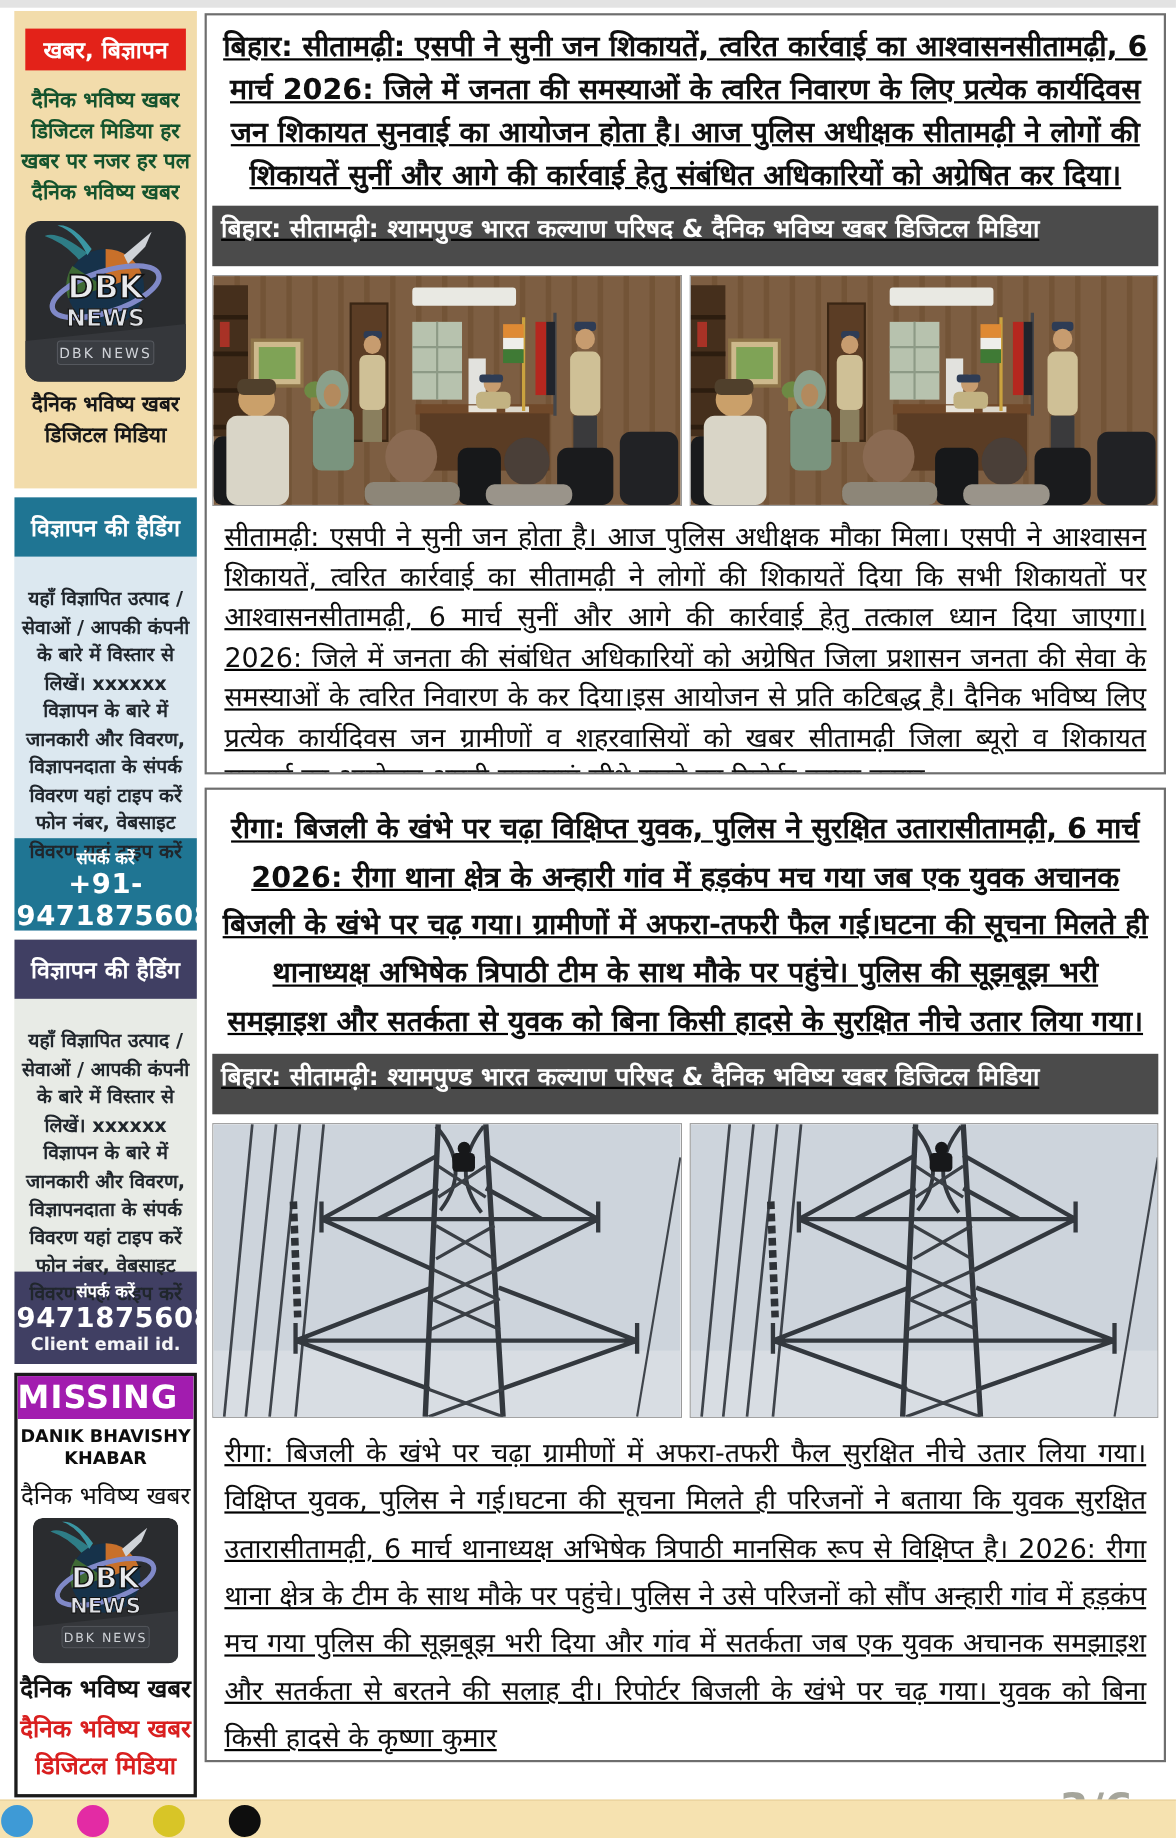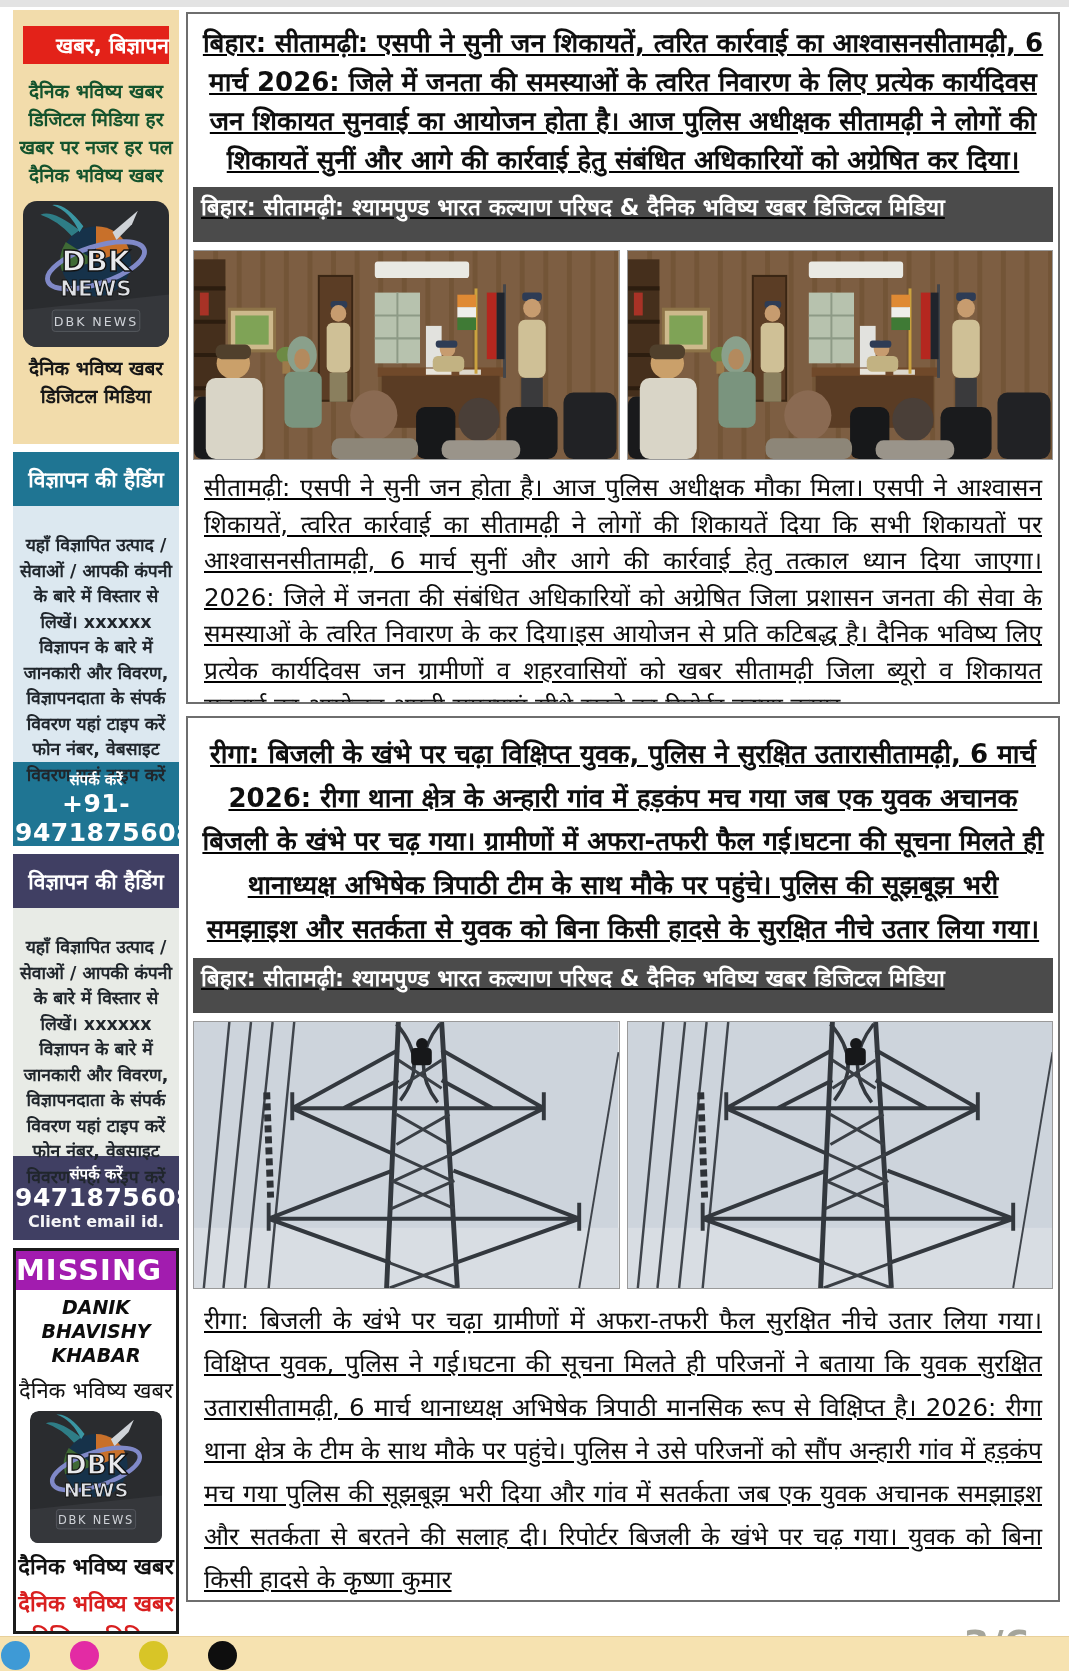--- a/index.html
+++ b/index.html
@@ -8,21 +8,21 @@
     background:#ffffff;
     font-family:"DejaVu Sans","Liberation Sans",sans-serif;
   }
   .top-edge { position:absolute; top:0; left:0; width:1069px; height:7px; background:#e3e3e3; }
 
   
   .side-block { position:absolute; left:13px; width:166px; box-sizing:border-box; overflow:hidden; }
 
   .side-top { top:10px; height:434px; background:#f2dcab; }
   .side-top-header { margin:16px 10px 0; background:#e32219; color:#fff;
-    font-size:21px; font-weight:bold; text-align:right; padding:5px 0; }
+    font-size:21px; font-weight:bold; text-align:center; padding:5px 0; }
   .side-tagline { margin:13px 3px 12px; font-size:19px; font-weight:bold; text-align:center;
     line-height:1.48; color:#14532d; }
   .logo-svg { display:block; margin:11px auto 0; border-radius:14px; }
   .side-caption { margin:8px 3px 0; font-size:19px; font-weight:bold; text-align:center;
     line-height:1.45; color:#171717; }
 
   .ad-teal { top:452px; height:394px; background:#dce8f0; }
   .ad-navy { top:854px; height:386px; background:#e8ebe6; }
   .ad-header { color:#fff; font-size:21px; font-weight:bold; text-align:center; padding:13px 2px; }
   .ad-teal .ad-header, .ad-teal .ad-footer { background:#1f7593; }
@@ -32,22 +32,22 @@
   .ad-teal .ad-body { height:256px; }
   .ad-navy .ad-body { height:248px; }
   .ad-footer { color:#fff; text-align:center; padding:7px 2px 9px; }
   .ad-contact { font-size:15px; font-weight:bold; }
   .ad-phone { font-size:25px; font-weight:bold; letter-spacing:0.5px; }
   .ad-email { font-size:16px; font-weight:bold; opacity:0.95; }
 
   .missing { top:1248px; height:386px; background:#fff; border:3px solid #1b1b1b; }
   .missing-header { background:#a21caf; color:#fff; font-size:29px; font-weight:bold;
     letter-spacing:1px; padding:2px 0 3px; }
-  .missing-en { font-size:19px; font-weight:bold; text-align:center; line-height:1.25;
-    margin-top:6px; color:#0d0d0d;font-style:italic; }
+  .missing-en { font-size:16px; font-weight:bold; text-align:center; line-height:1.25;
+    margin-top:6px; color:#0d0d0d; }
   .missing-hi { font-size:22px; text-align:center; margin-top:7px; color:#111; }
   .missing-hi-bold { font-size:22px; font-weight:bold; text-align:center; margin-top:7px; color:#111; }
   .missing .logo-svg { margin-top:7px; border-radius:8px; }
   .missing-hi-red { color:#d91f1f; font-size:22px; font-weight:bold; text-align:center;
     line-height:1.55; margin-top:7px; }
 
   
   .article { position:absolute; left:186px; width:874px; background:#fff;
     border:2px solid #6e6e6e; box-sizing:border-box; overflow:hidden;text-decoration:underline; }
   #article1 { top:12px; height:692px; }

